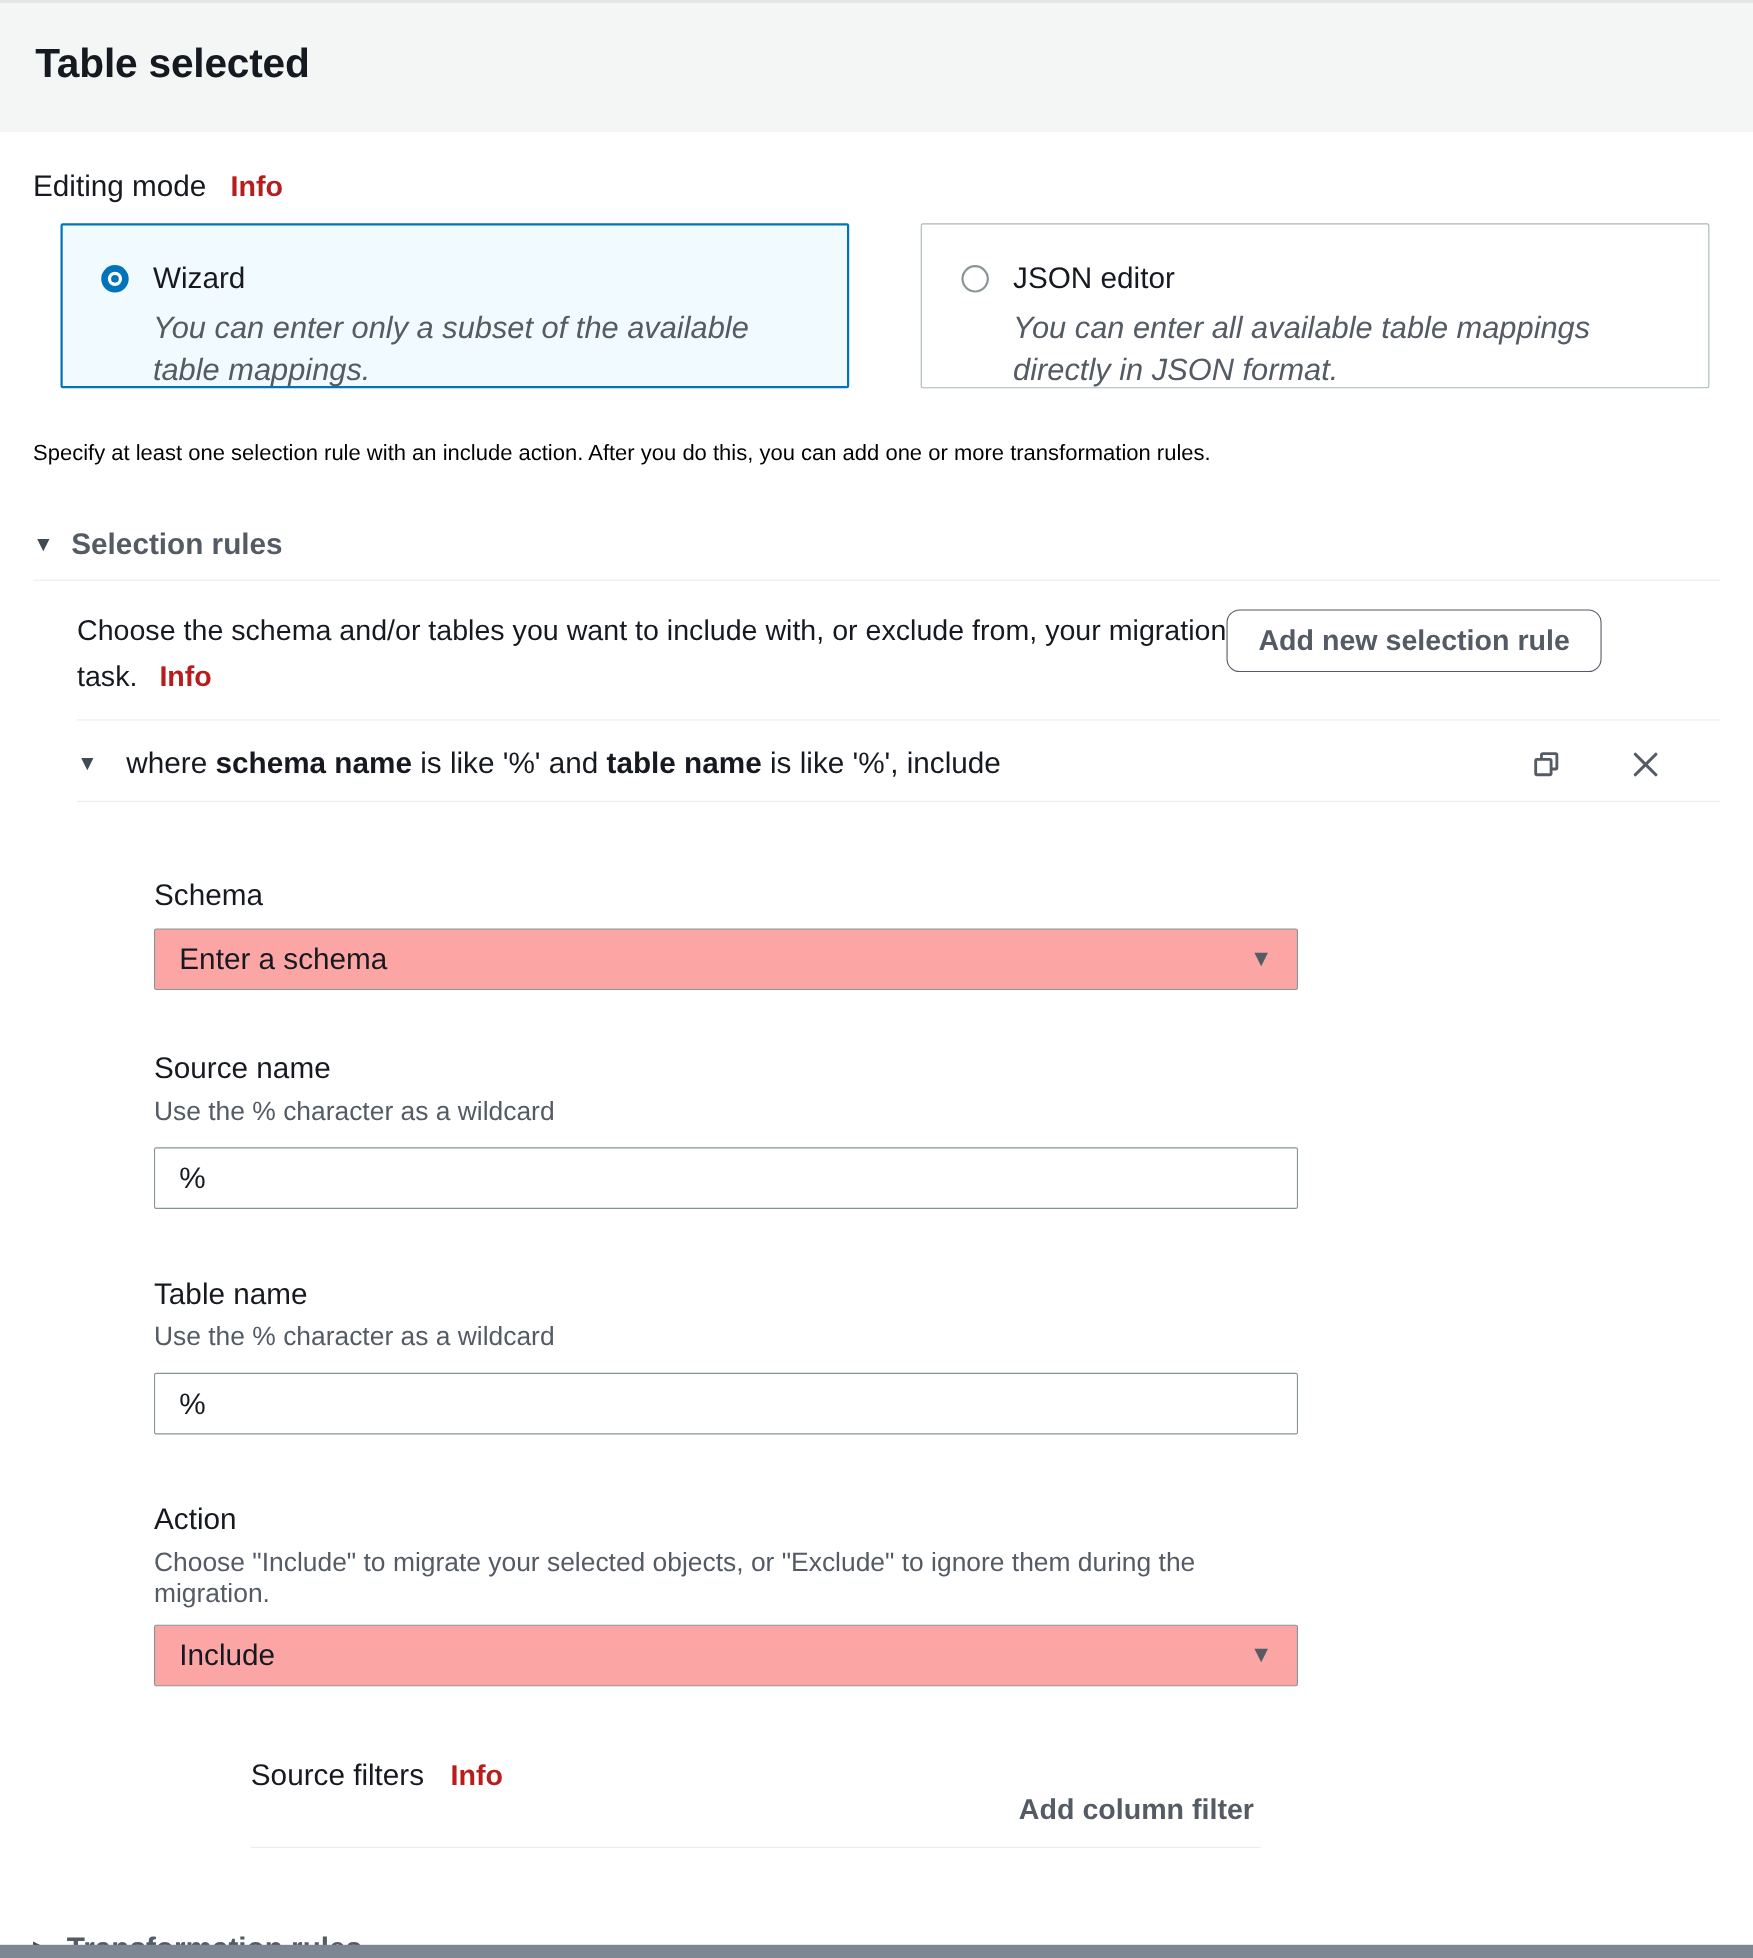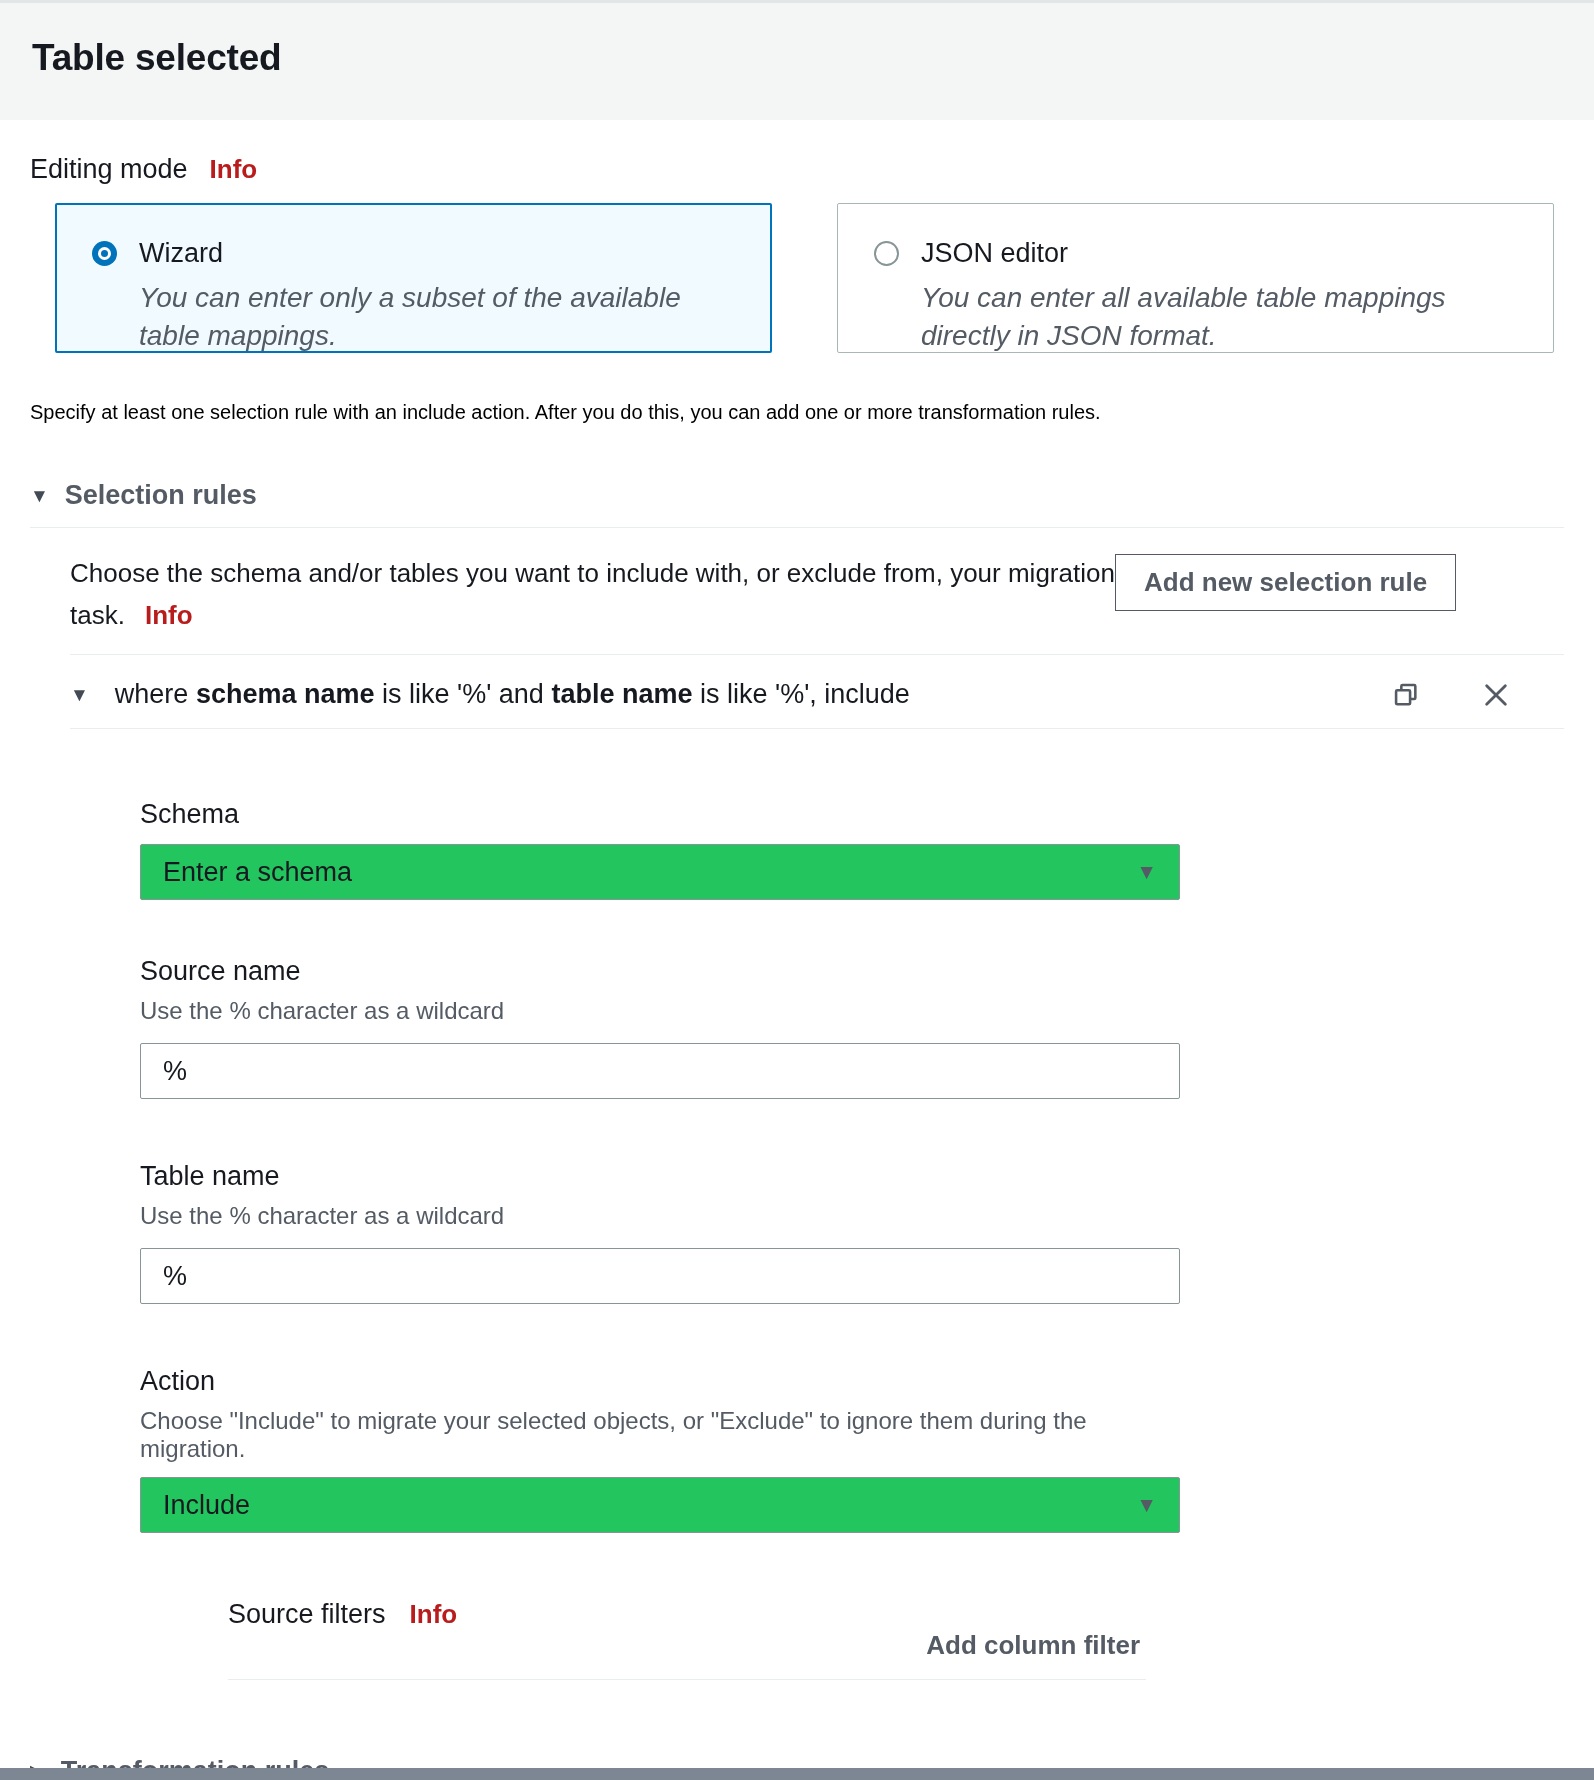--- a/index.html
+++ b/index.html
@@ -125,21 +125,21 @@
     font-size: 26px;
     line-height: 42px;
     color: #16191f;
     max-width: 1045px;
     flex: 1;
   }
   .sr-desc .info-link { margin-left: 20px; }
   .btn-secondary {
     background: #ffffff;
     border: 1px solid #545b64;
-    border-radius: 0;
+    border-radius: 12px;
     color: #545b64;
     font-family: "Liberation Sans", sans-serif;
     font-size: 26px;
     font-weight: 700;
     padding: 12px 28px;
     cursor: pointer;
     white-space: nowrap;
     margin-top: 2px;
   }
   .sr-inner .divider { margin-top: 18px; }
@@ -166,21 +166,21 @@
   .field-hint {
     margin-top: 10px;
     font-size: 24px;
     color: #545b64;
   }
   .select-box {
     margin-top: 14px;
     height: 56px;
     border: 1px solid #879596;
     border-radius: 2px;
-    background: #22c55e;
+    background: #fca5a5;
     display: flex;
     align-items: center;
     padding: 0 22px;
     cursor: pointer;
   }
   .select-value { font-size: 27px; color: #16191f; flex: 1; }
   .caret { font-size: 21px; color: #545b64; }
   .text-input {
     margin-top: 18px;
     width: 100%;

